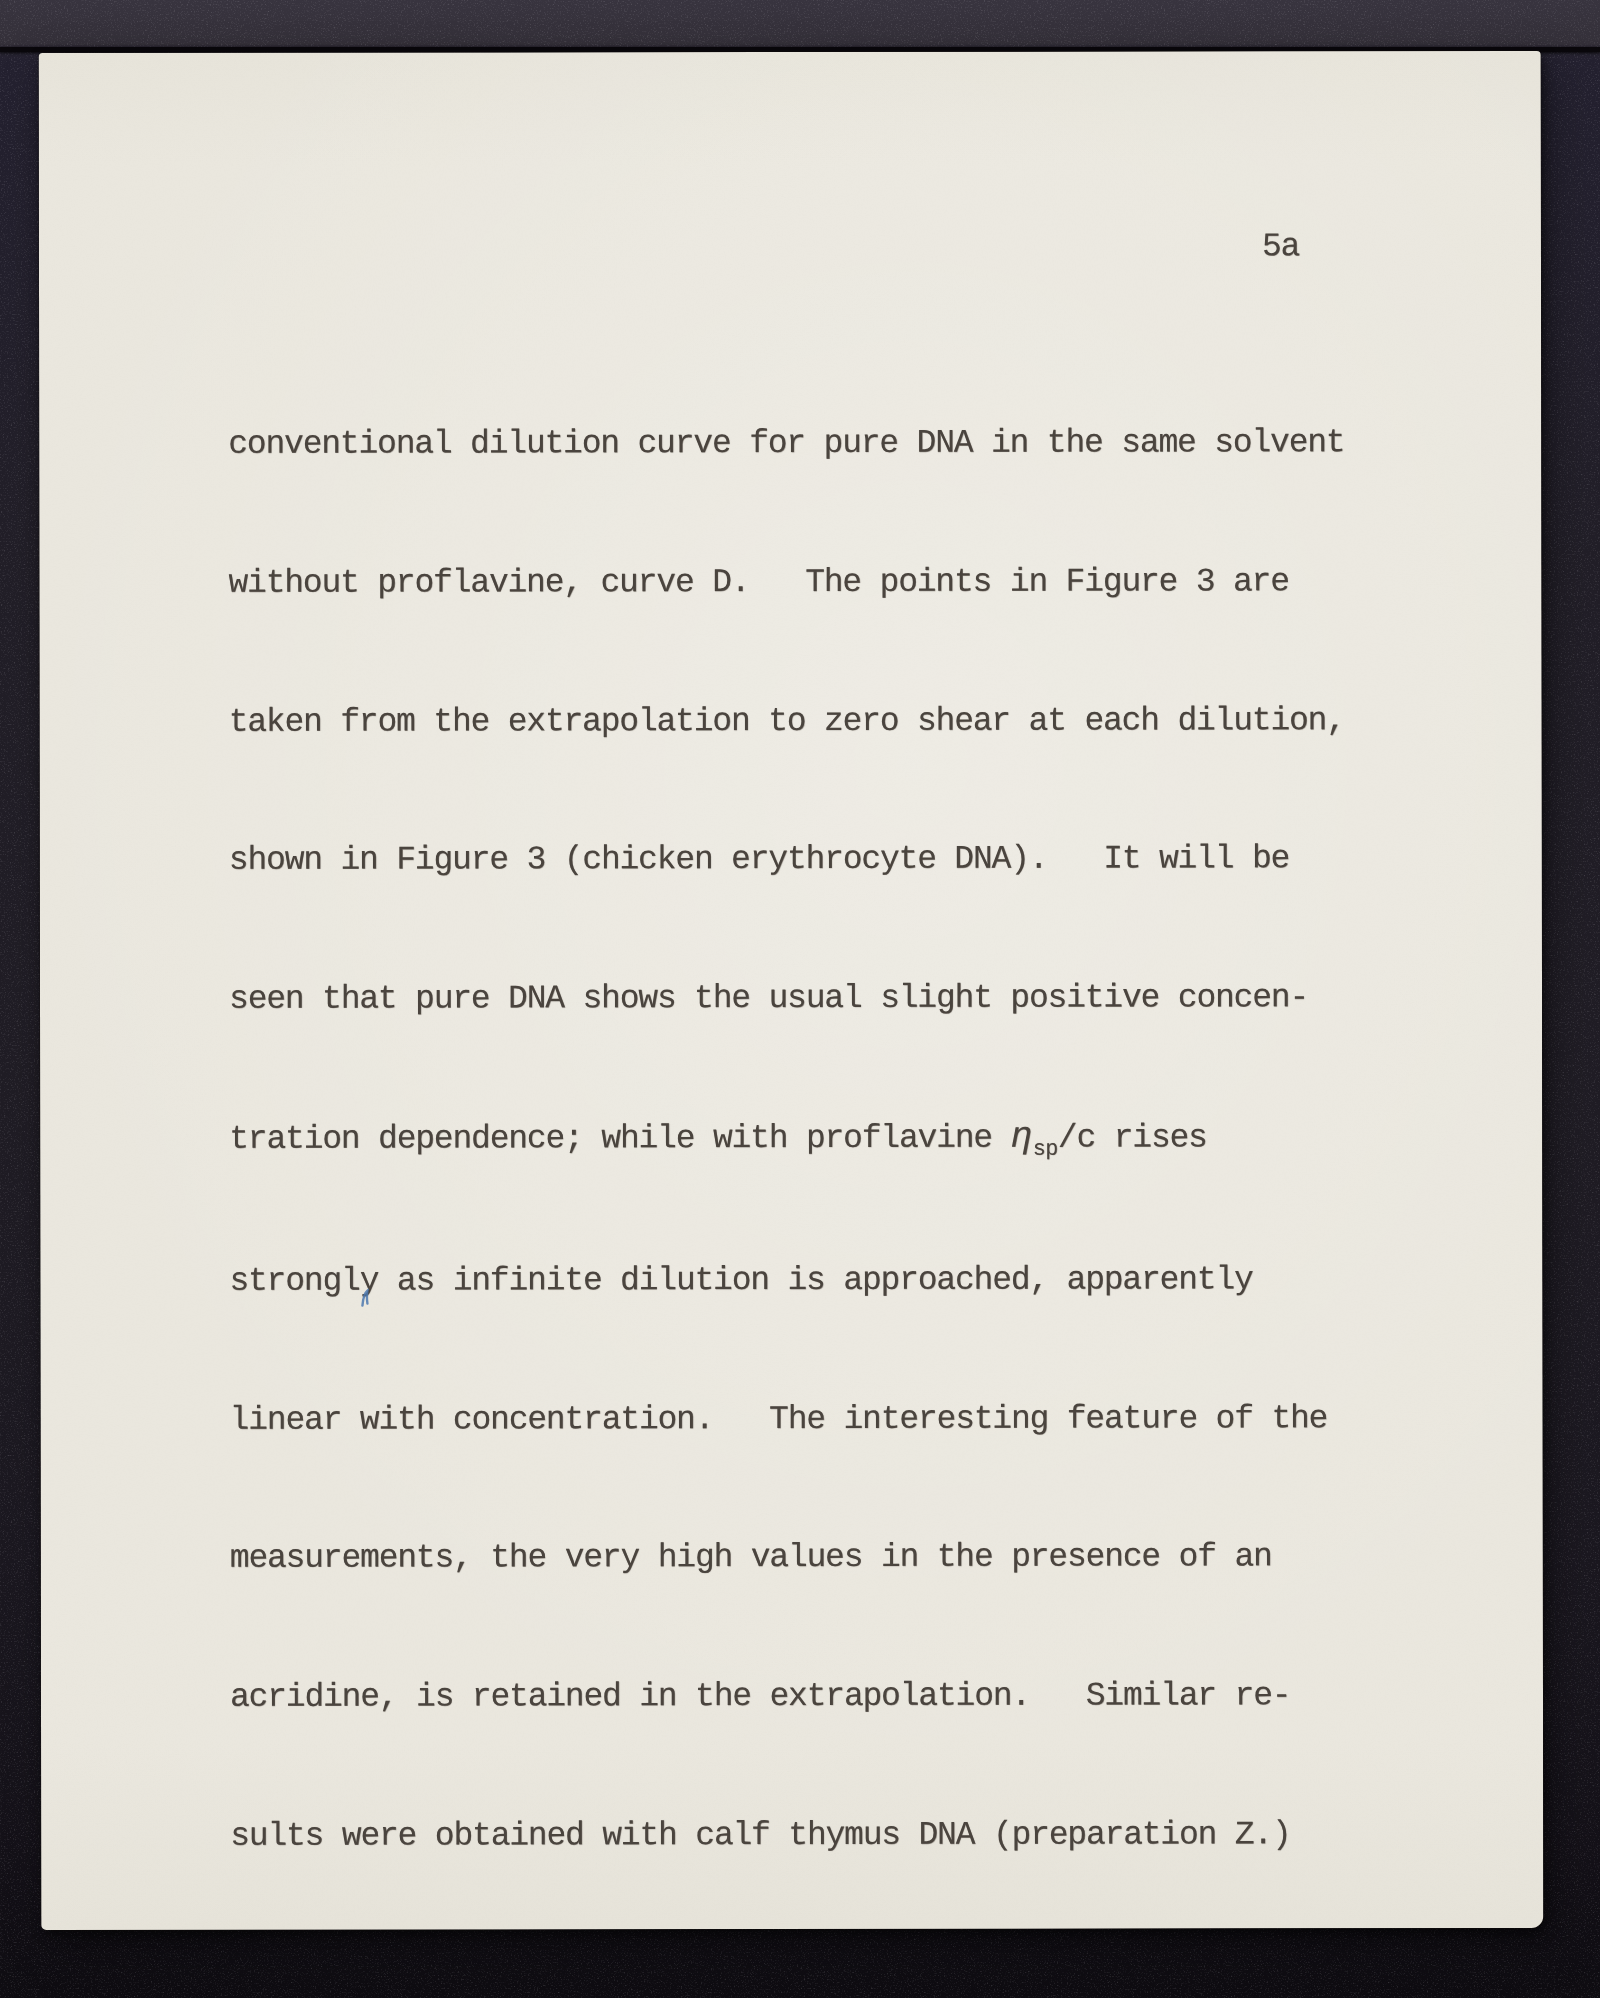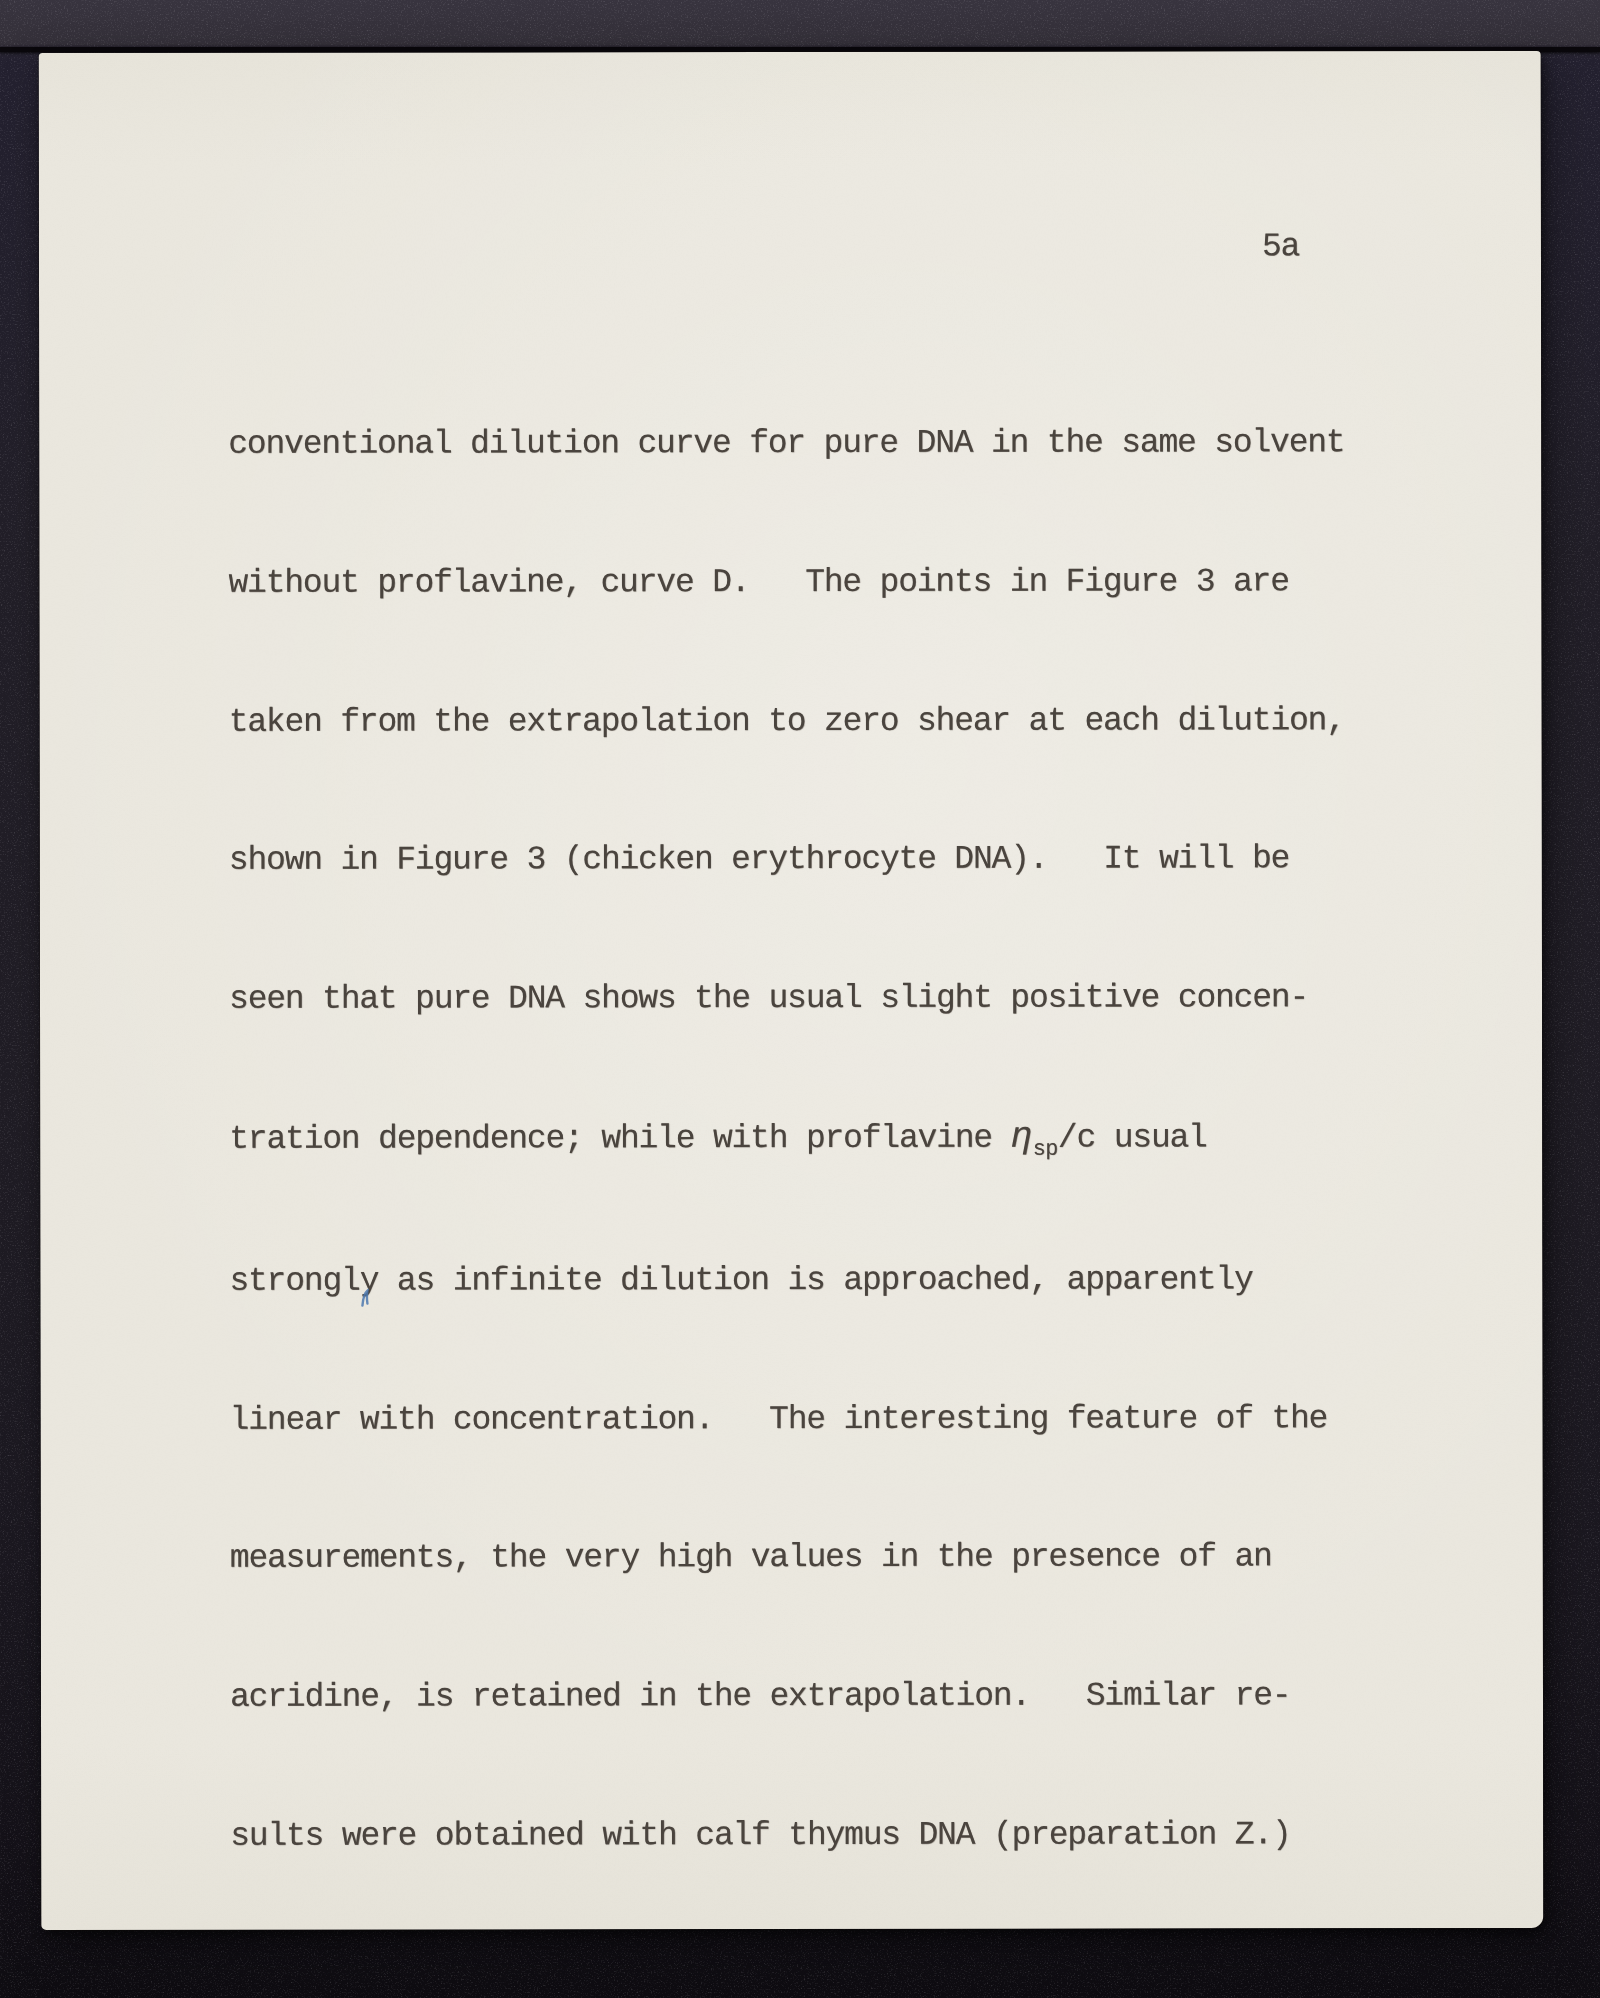--- a/index.html
+++ b/index.html
@@ -131,21 +131,21 @@
     </svg>
 
     <div class="typewriter page-number">5a</div>
 
     <div class="typewriter text-block">
       <div class="line">conventional dilution curve for pure DNA in the same solvent</div>
       <div class="line">without proflavine, curve D.   The points in Figure 3 are</div>
       <div class="line">taken from the extrapolation to zero shear at each dilution,</div>
       <div class="line">shown in Figure 3 (chicken erythrocyte DNA).   It will be</div>
       <div class="line">seen that pure DNA shows the usual slight positive concen-</div>
-      <div class="line"><span>tration dependence; while with proflavine </span><span class="eta">η</span><span class="sub">sp</span><span>/c usual</span></div>
+      <div class="line"><span>tration dependence; while with proflavine </span><span class="eta">η</span><span class="sub">sp</span><span>/c rises</span></div>
       <div class="line">strongly as infinite dilution is approached, apparently</div>
       <div class="line">linear with concentration.   The interesting feature of the</div>
       <div class="line">measurements, the very high values in the presence of an</div>
       <div class="line">acridine, is retained in the extrapolation.   Similar re-</div>
       <div class="line">sults were obtained with calf thymus DNA (preparation Z.)</div>
     </div>
 
     <svg class="blue-mark" width="14" height="20" aria-hidden="true">
       <path d="M2 17 Q3 5 7 2 Q6 8 7 15" fill="none" stroke="#4d79b0" stroke-width="2.4" stroke-linecap="round"></path>
     </svg>

